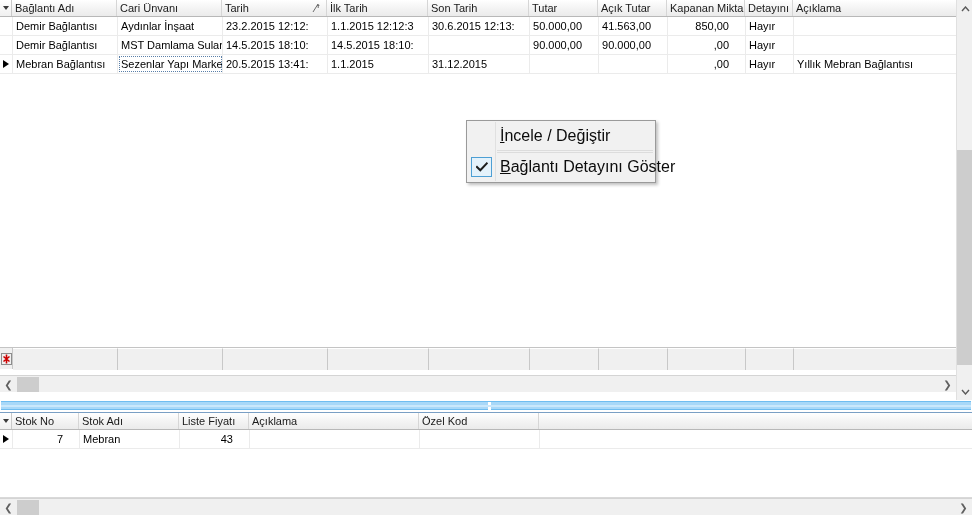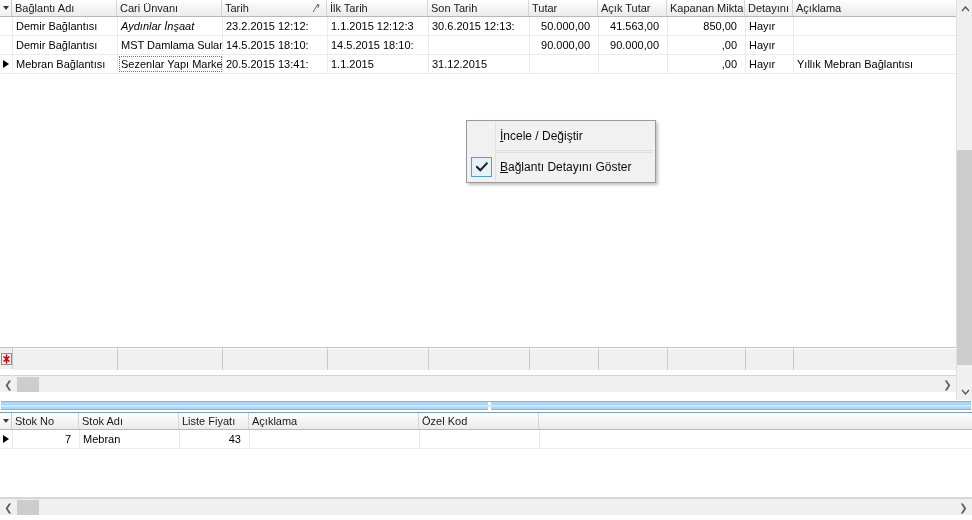--- a/index.html
+++ b/index.html
@@ -81,21 +81,21 @@
   .data-cell {
     box-sizing: border-box;
     border-right: 1px solid #ebebeb;
     padding: 3px 3px 0 3px;
     font-size: 11px;
     line-height: 13px;
     white-space: nowrap;
     overflow: hidden;
     color: #000;
   }
-  .data-cell.num { text-align: right; padding-right: 8px; }
+  .data-cell.num { text-align: right; padding-right: 16px; }
   .rowhdr-cell {
     width: 12px; min-width: 12px;
     padding: 0;
     border-right: 1px solid #ebebeb;
     display: flex; align-items: center; justify-content: center;
     background: #ffffff;
   }
   .tri-right {
     width: 0; height: 0;
     border-top: 4px solid transparent;
@@ -270,21 +270,21 @@
     width: 27px;
     background: #f1f1f1;
     border-right: 1px solid #e0e0e0;
   }
   .ctx-item {
     position: relative;
     display: flex;
     align-items: center;
     height: 26px;
     padding-left: 33px;
-    font-size: 12px;
+    font-size: 16px;
     color: #0b0b0b;
     white-space: nowrap;
     box-sizing: border-box;
     z-index: 2;
     background: transparent;
   }
   .ctx-sep {
     position: relative;
     height: 1px;
     margin: 1px 2px 1px 30px;
@@ -330,21 +330,21 @@
             <div class="hdr-cell" style="width: 69px; min-width: 69px;"><span>Açık Tutar</span></div>
             <div class="hdr-cell" style="width: 78px; min-width: 78px;"><span>Kapanan Miktar</span></div>
             <div class="hdr-cell" style="width: 48px; min-width: 48px;"><span>Detayını</span></div>
             <div class="hdr-cell" style="width: 175px; min-width: 175px;"><span>Açıklama</span></div>
           </div>
       </div>
       <div id="top-body">
           <div class="data-row">
             <div class="rowhdr-cell"></div>
             <div class="data-cell" style="width: 105px; min-width: 105px;">Demir Bağlantısı</div>
-            <div class="data-cell" style="width: 105px; min-width: 105px; font-style: italic;">Aydınlar İnşaat</div>
+            <div class="data-cell" style="width: 105px; min-width: 105px;">Aydınlar İnşaat</div>
             <div class="data-cell" style="width: 105px; min-width: 105px;">23.2.2015 12:12:</div>
             <div class="data-cell" style="width: 101px; min-width: 101px;">1.1.2015 12:12:3</div>
             <div class="data-cell" style="width: 101px; min-width: 101px;">30.6.2015 12:13:</div>
             <div class="data-cell num" style="width: 69px; min-width: 69px;">50.000,00</div>
             <div class="data-cell num" style="width: 69px; min-width: 69px;">41.563,00</div>
             <div class="data-cell num" style="width: 78px; min-width: 78px;">850,00</div>
             <div class="data-cell" style="width: 48px; min-width: 48px;">Hayır</div>
           </div>
           <div class="data-row">
             <div class="rowhdr-cell"></div>

